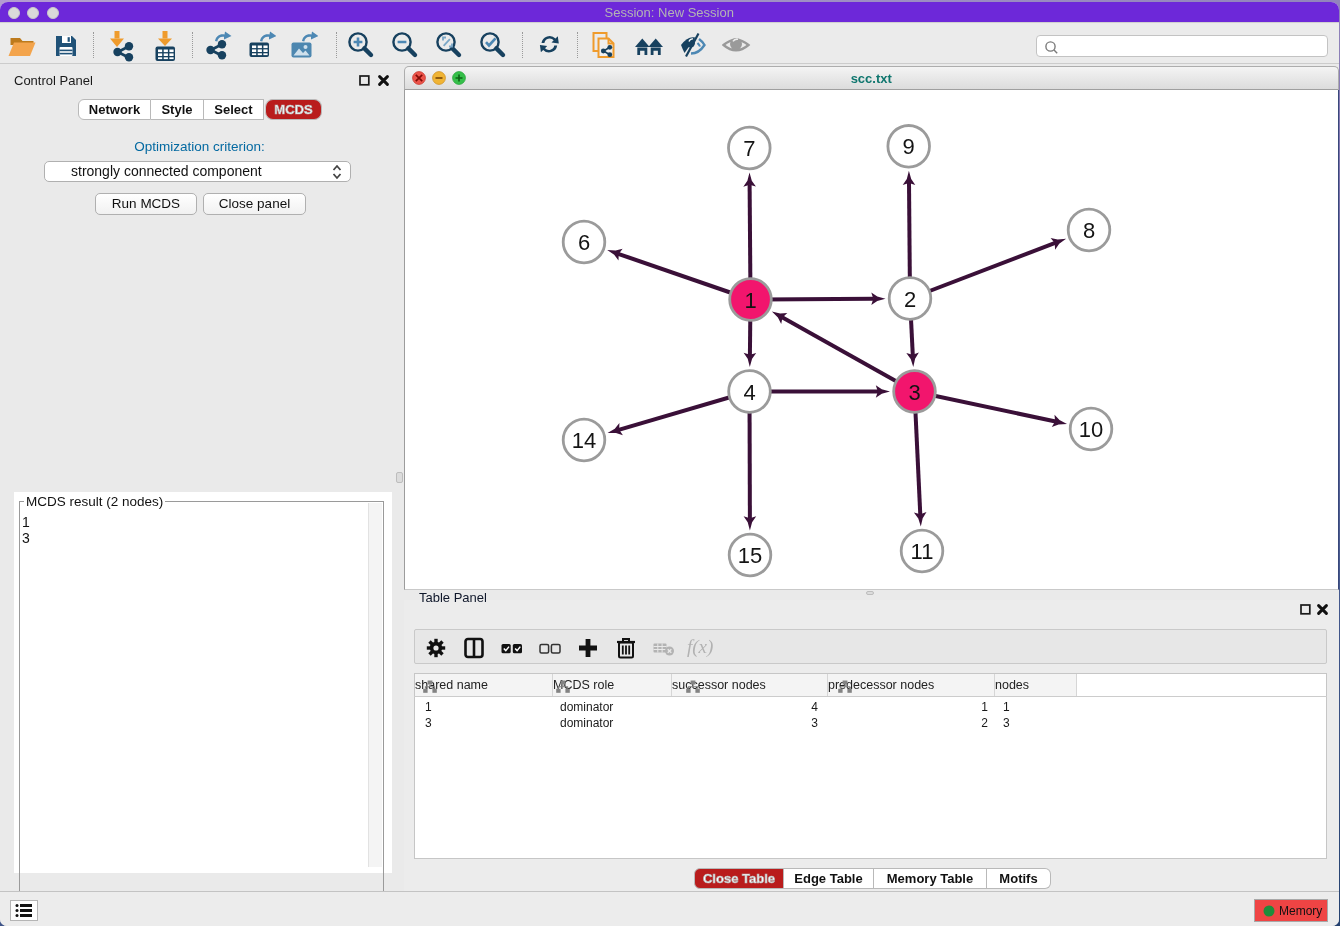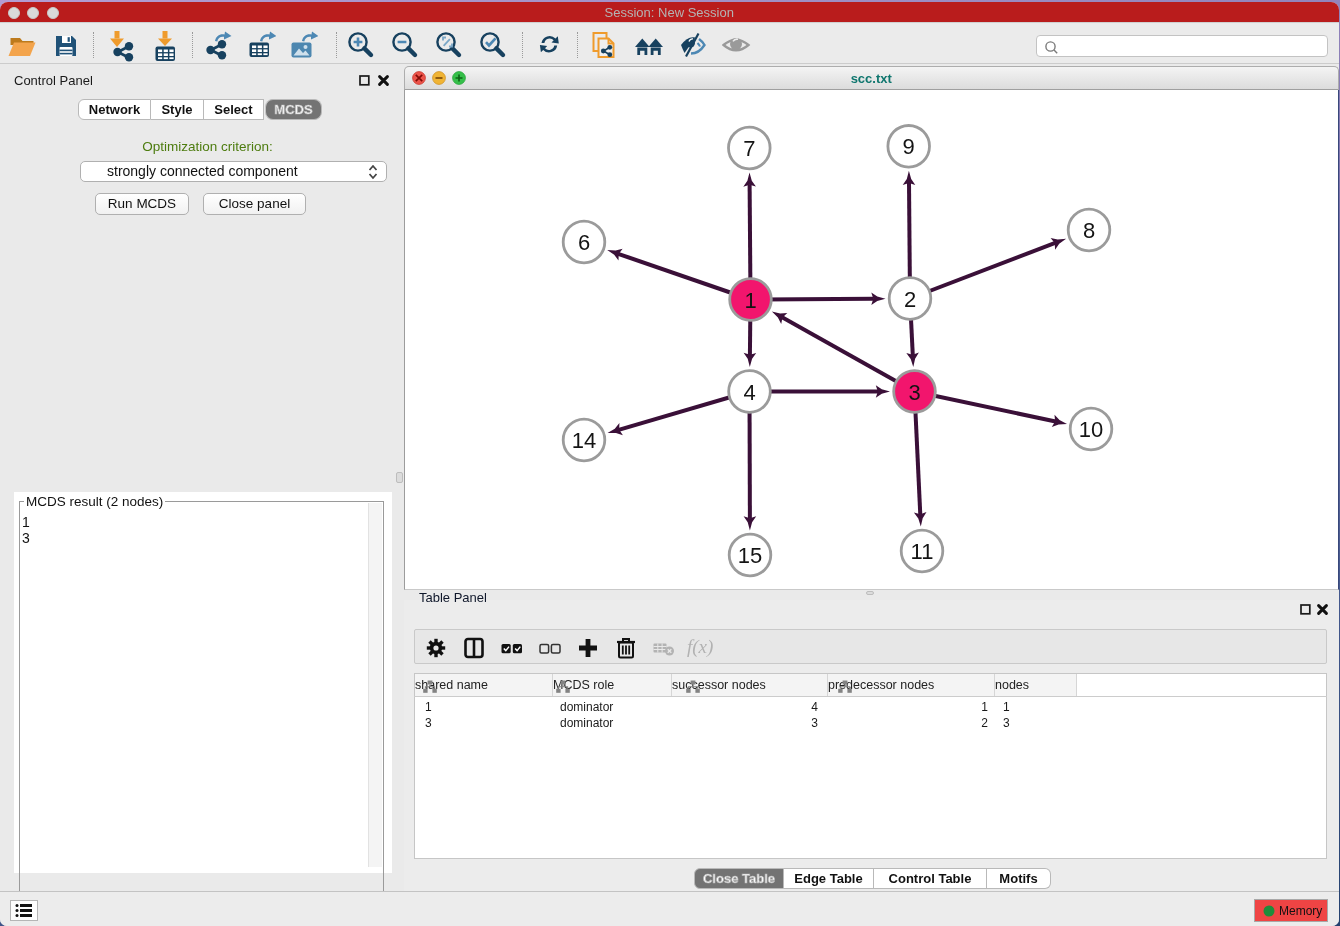--- a/index.html
+++ b/index.html
@@ -1,31 +1,31 @@
 <!DOCTYPE html>
 <html><head><meta charset="utf-8"><style>
 * { margin:0; padding:0; box-sizing:border-box; }
 html,body { width:1340px; height:926px; overflow:hidden; font-family:"Liberation Sans",sans-serif; }
 body { background: linear-gradient(168deg,#b49cd2 0%,#a291c6 12%,#7e74ae 38%,#45598e 72%,#24416f 100%); position:relative; }
 #win { position:absolute; left:0; top:2px; width:1338.5px; height:924px; background:#eaeaea; border-radius:8px 8px 7px 7px; overflow:hidden; }
-#titlebar { position:absolute; left:0; top:0; width:100%; height:21px; background:#b91c1c; border-bottom:1px solid #d0d0d0; }
+#titlebar { position:absolute; left:0; top:0; width:100%; height:21px; background:#6d28d9; border-bottom:1px solid #d0d0d0; }
 .tlc { position:absolute; top:5px; width:12px; height:12px; border-radius:50%; background:#dadada; border:1px solid #c8c8c8; }
 #wtitle { position:absolute; top:3px; width:100%; text-align:center; font-size:13px; color:#b4b4b4; }
 #toolbar { position:absolute; left:0; top:22px; width:100%; height:40px; background:#ebebeb; border-bottom:1px solid #cccccc; }
 .vsep { position:absolute; top:8px; height:26px; width:0; border-left:1px dotted #9a9a9a; }
 #search { position:absolute; left:1036px; top:33px; width:292px; height:22px; background:#fff; border:1px solid #c3c3c3; border-radius:4px; }
 #cpanel { position:absolute; left:0; top:63px; width:392px; height:825px; background:#eaeaea; }
 #cptitle { position:absolute; left:14px; top:71px; font-size:13px; color:#1a1a1a; }
 .tabs { position:absolute; display:flex; font-size:13px; font-weight:600; color:#111;border-radius:10px; }
 .tab { background:#fff; border:1px solid #b9b9b9; border-left:none; padding:0 0; text-align:center; line-height:20px; height:21px; }
 .tab.first { border-left:1px solid #b9b9b9; border-radius:6px 0 0 6px; }
 .tab.last { border-radius:0 6px 6px 0; }
-.tab.sel { background:#737373; color:#fcfcfc;text-align:center; -webkit-text-stroke:0.7px #b5b5b5; }
-#optlabel { position:absolute; left:8px; top:137px; width:399px; text-align:center; font-size:13.5px; color:#4d7c0f; }
-#combo { position:absolute; left:44px; top:159px; width:307px; height:21px; background:#fff; border:1px solid #b0b0b0; border-radius:5px; font-size:14px; color:#111; line-height:19px; padding-left:26px;margin-left:36px; }
+.tab.sel { background:#b91c1c; color:#fcfcfc;text-align:center; -webkit-text-stroke:0.7px #b5b5b5; }
+#optlabel { position:absolute; left:0; top:137px; width:399px; text-align:center; font-size:13.5px; color:#0369a1; }
+#combo { position:absolute; left:44px; top:159px; width:307px; height:21px; background:#fff; border:1px solid #b0b0b0; border-radius:5px; font-size:14px; color:#111; line-height:19px; padding-left:26px; }
 .btn { position:absolute; top:191px; height:22px; background:linear-gradient(#ffffff,#f1f1f1); border:1px solid #b0b0b0; border-radius:5px; font-size:13.5px; color:#111; text-align:center; line-height:20px; }
 #resultwrap { position:absolute; left:14px; top:490px; width:378px; height:381px; background:#fff; }
 #fieldset { position:absolute; left:5px; top:9px; width:365px; height:446px; border:1px solid #9a9a9a; }
 #fslabel { position:absolute; left:4px; top:-8px; background:#fff; padding:0 2px; font-size:13.5px; color:#111; }
 #fstext { position:absolute; left:2px; top:12px; font-size:14px; color:#111; line-height:16px; }
 #fsscroll { position:absolute; right:1px; top:1px; width:14px; height:364px; background:#f4f4f4; border-left:1px solid #e2e2e2; }
 #statusbar { position:absolute; left:0; top:889px; width:100%; height:35px; background:#ececec; border-top:1px solid #c3c3c3; }
 #listbtn { position:absolute; left:10px; top:898px; width:28px; height:21px; background:#fdfdfd; border:1px solid #b5b5b5; }
 #membtn { position:absolute; left:1254px; top:897px; width:74px; height:23px; background:#ef4444; border:1px solid #a8a8a8; font-size:12px; color:#111; }
 #netframe { position:absolute; left:404px; top:64px; width:934.5px; height:524px; }
@@ -218,21 +218,21 @@
     <div class="tab" style="width:60px">Select</div>
     <div class="tab last sel" style="width:57px;margin-left:1px;border-radius:8px 8px 8px 8px;border-left:1px solid #c6c6c6">MCDS</div>
   </div>
   <div id="optlabel">Optimization criterion:</div>
   <div id="combo">strongly connected component
     <svg width="12" height="18" style="position:absolute;right:7px;top:1px" viewBox="0 0 12 18">
         <path d="M2.5 7 L6 3 L9.5 7" fill="none" stroke="#444" stroke-width="1.8"></path>
         <path d="M2.5 11 L6 15 L9.5 11" fill="none" stroke="#444" stroke-width="1.8"></path>
       </svg>
   </div>
-  <div class="btn" style="left:95px;width:94px">Run MCDS</div>
+  <div class="btn" style="left:95px;width:102px">Run MCDS</div>
   <div class="btn" style="left:203px;width:103px">Close panel</div>
   <div id="resultwrap">
     <div id="fieldset">
       <div id="fslabel">MCDS result (2 nodes)</div>
       <div id="fstext">1<br>3</div>
       <div id="fsscroll"></div>
     </div>
   </div>
 
   <div id="netframe">
@@ -416,21 +416,21 @@
   <div class="cell" style="left:828px;top:697px;width:160px;text-align:right">1</div>
   <div class="cell" style="left:1003px;top:697px">1</div>
   <div class="cell" style="left:425px;top:713px">3</div>
   <div class="cell" style="left:560px;top:713px">dominator</div>
   <div class="cell" style="left:672px;top:713px;width:146px;text-align:right">3</div>
   <div class="cell" style="left:828px;top:713px;width:160px;text-align:right">2</div>
   <div class="cell" style="left:1003px;top:713px">3</div>
   <div class="tabs btabs">
     <div class="tab first sel" style="width:90px">Close Table</div>
     <div class="tab" style="width:90px">Edge Table</div>
-    <div class="tab" style="width:113px">Control Table</div>
+    <div class="tab" style="width:113px">Memory Table</div>
     <div class="tab last" style="width:64px">Motifs</div>
   </div>
 
   <div id="statusbar"></div>
   <div id="listbtn"><svg width="26" height="19" viewBox="0 0 26 19">
         <g fill="#111">
           <circle cx="6" cy="4.5" r="1.5"></circle>
           <rect x="9" y="3" width="12" height="3"></rect>
           <circle cx="6" cy="9.5" r="1.5"></circle>
           <rect x="9" y="8" width="12" height="3"></rect>

